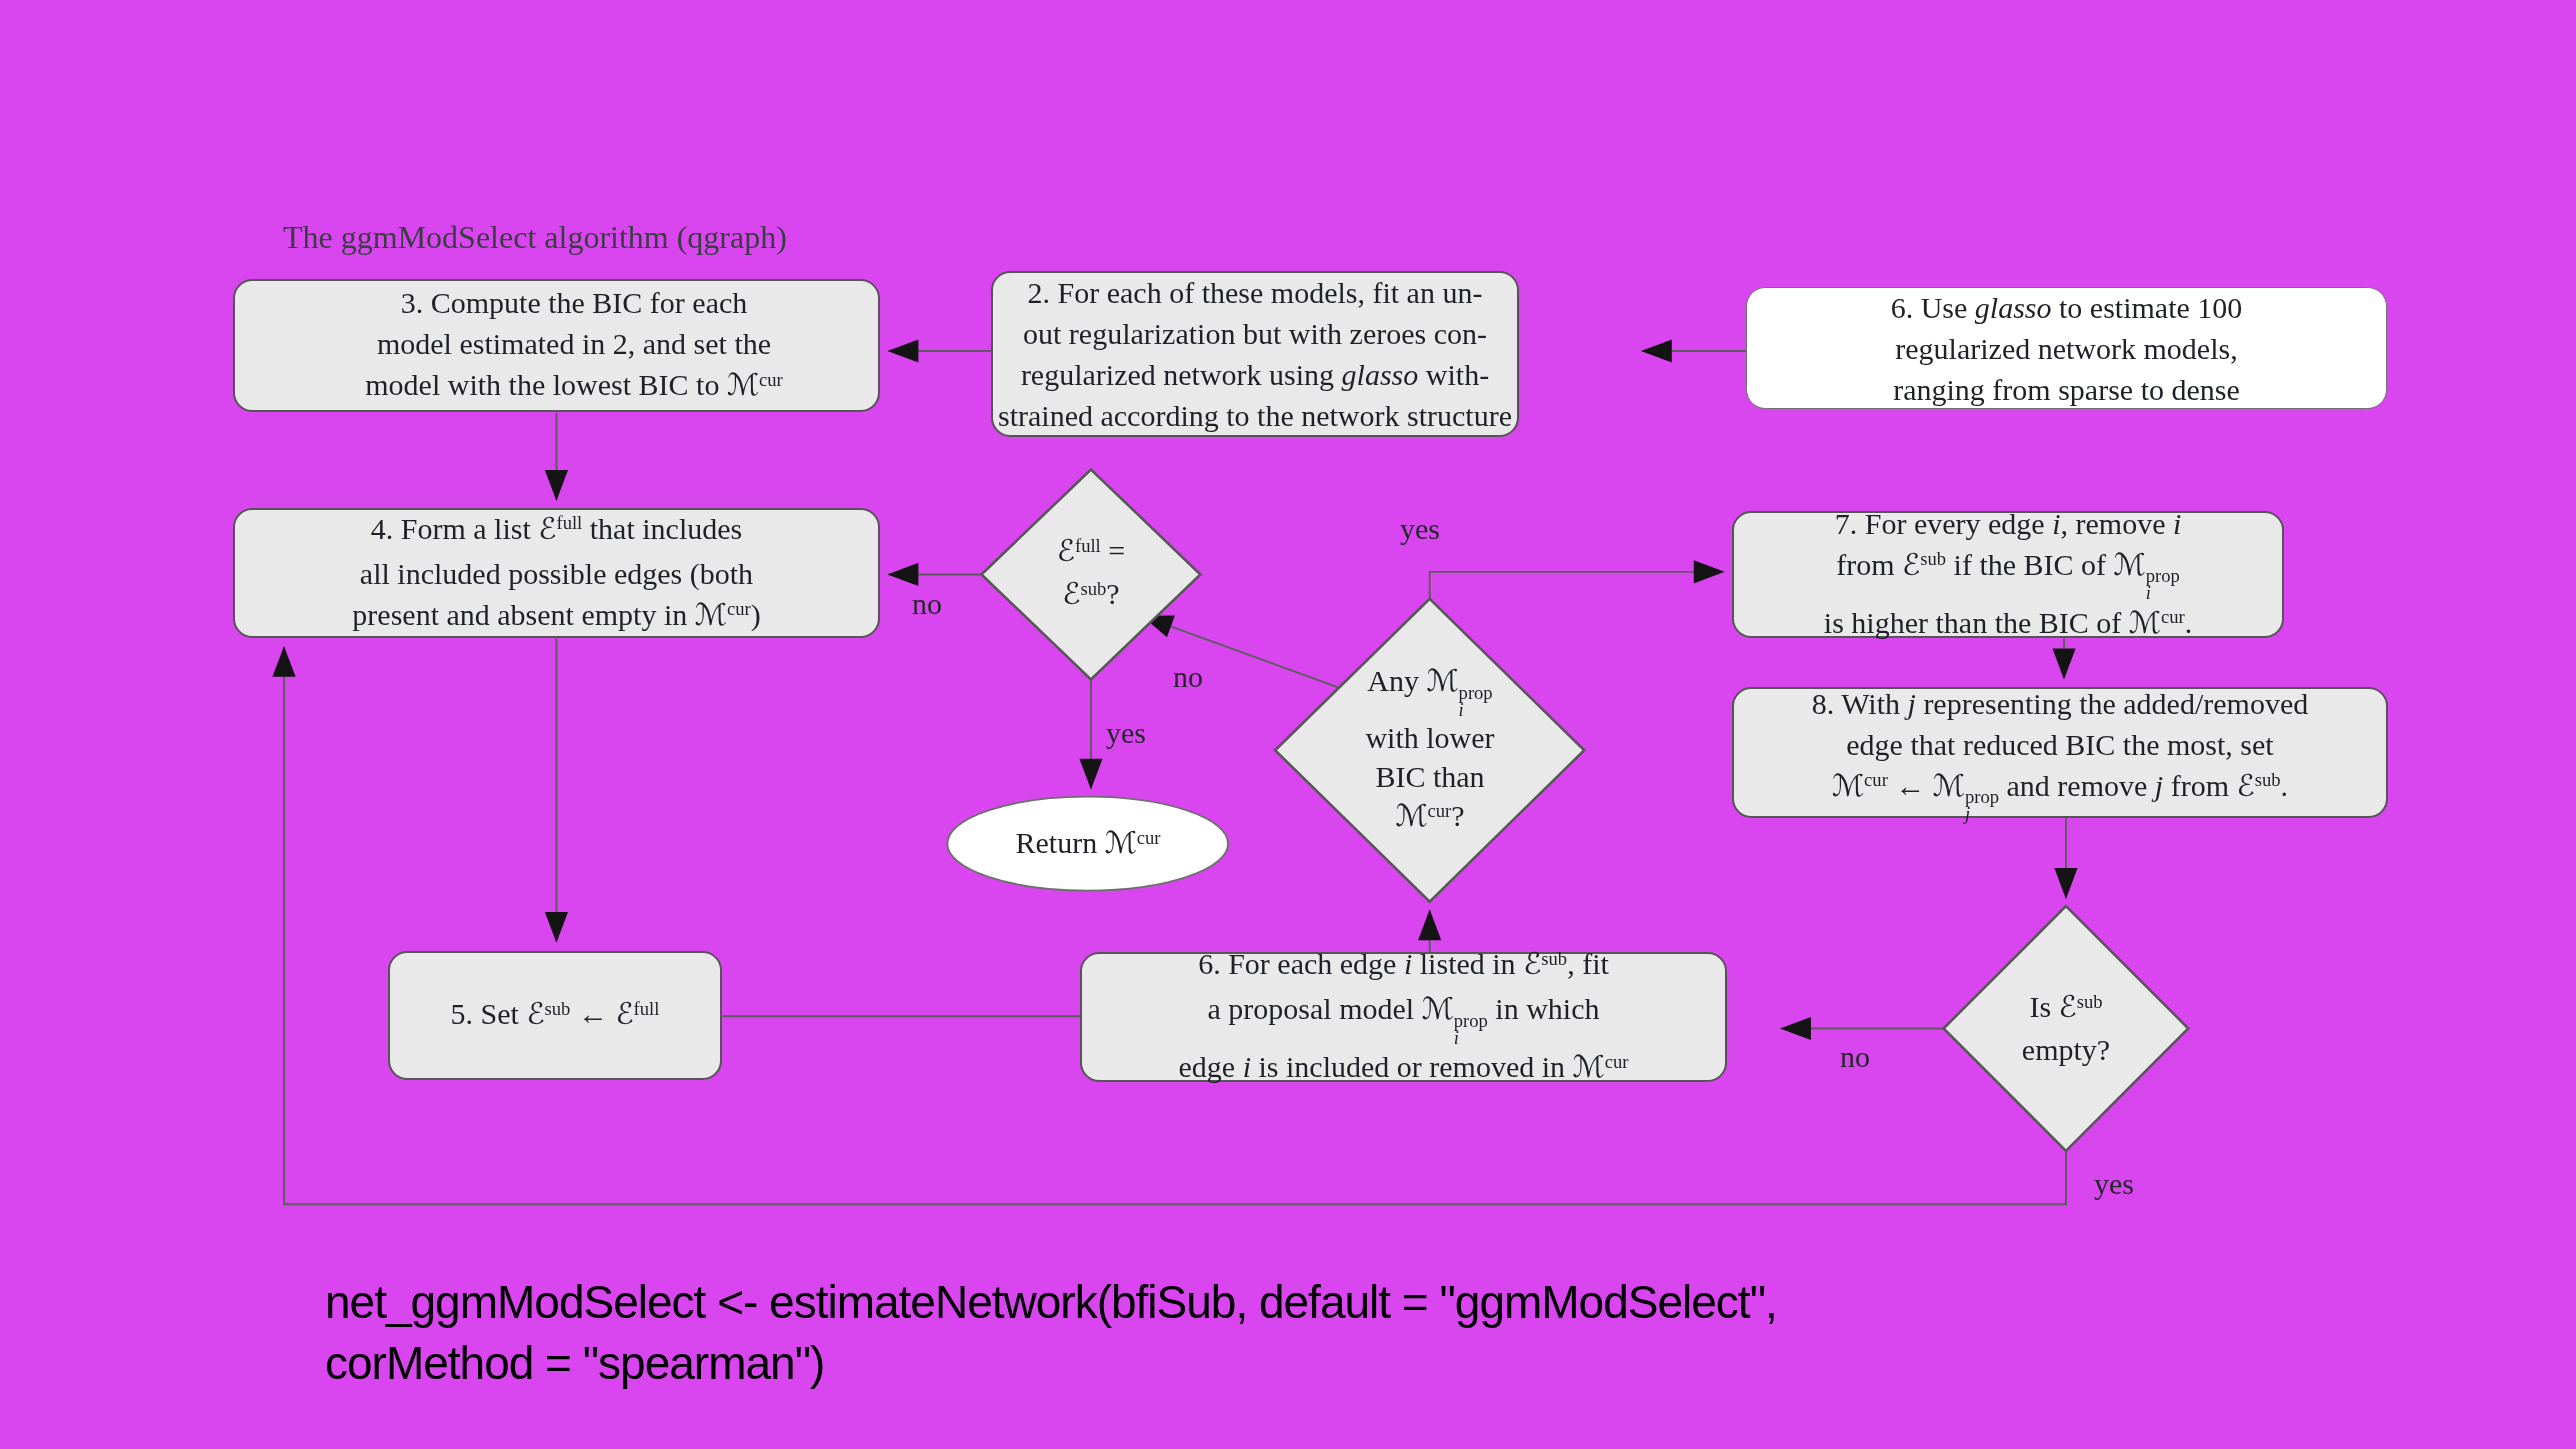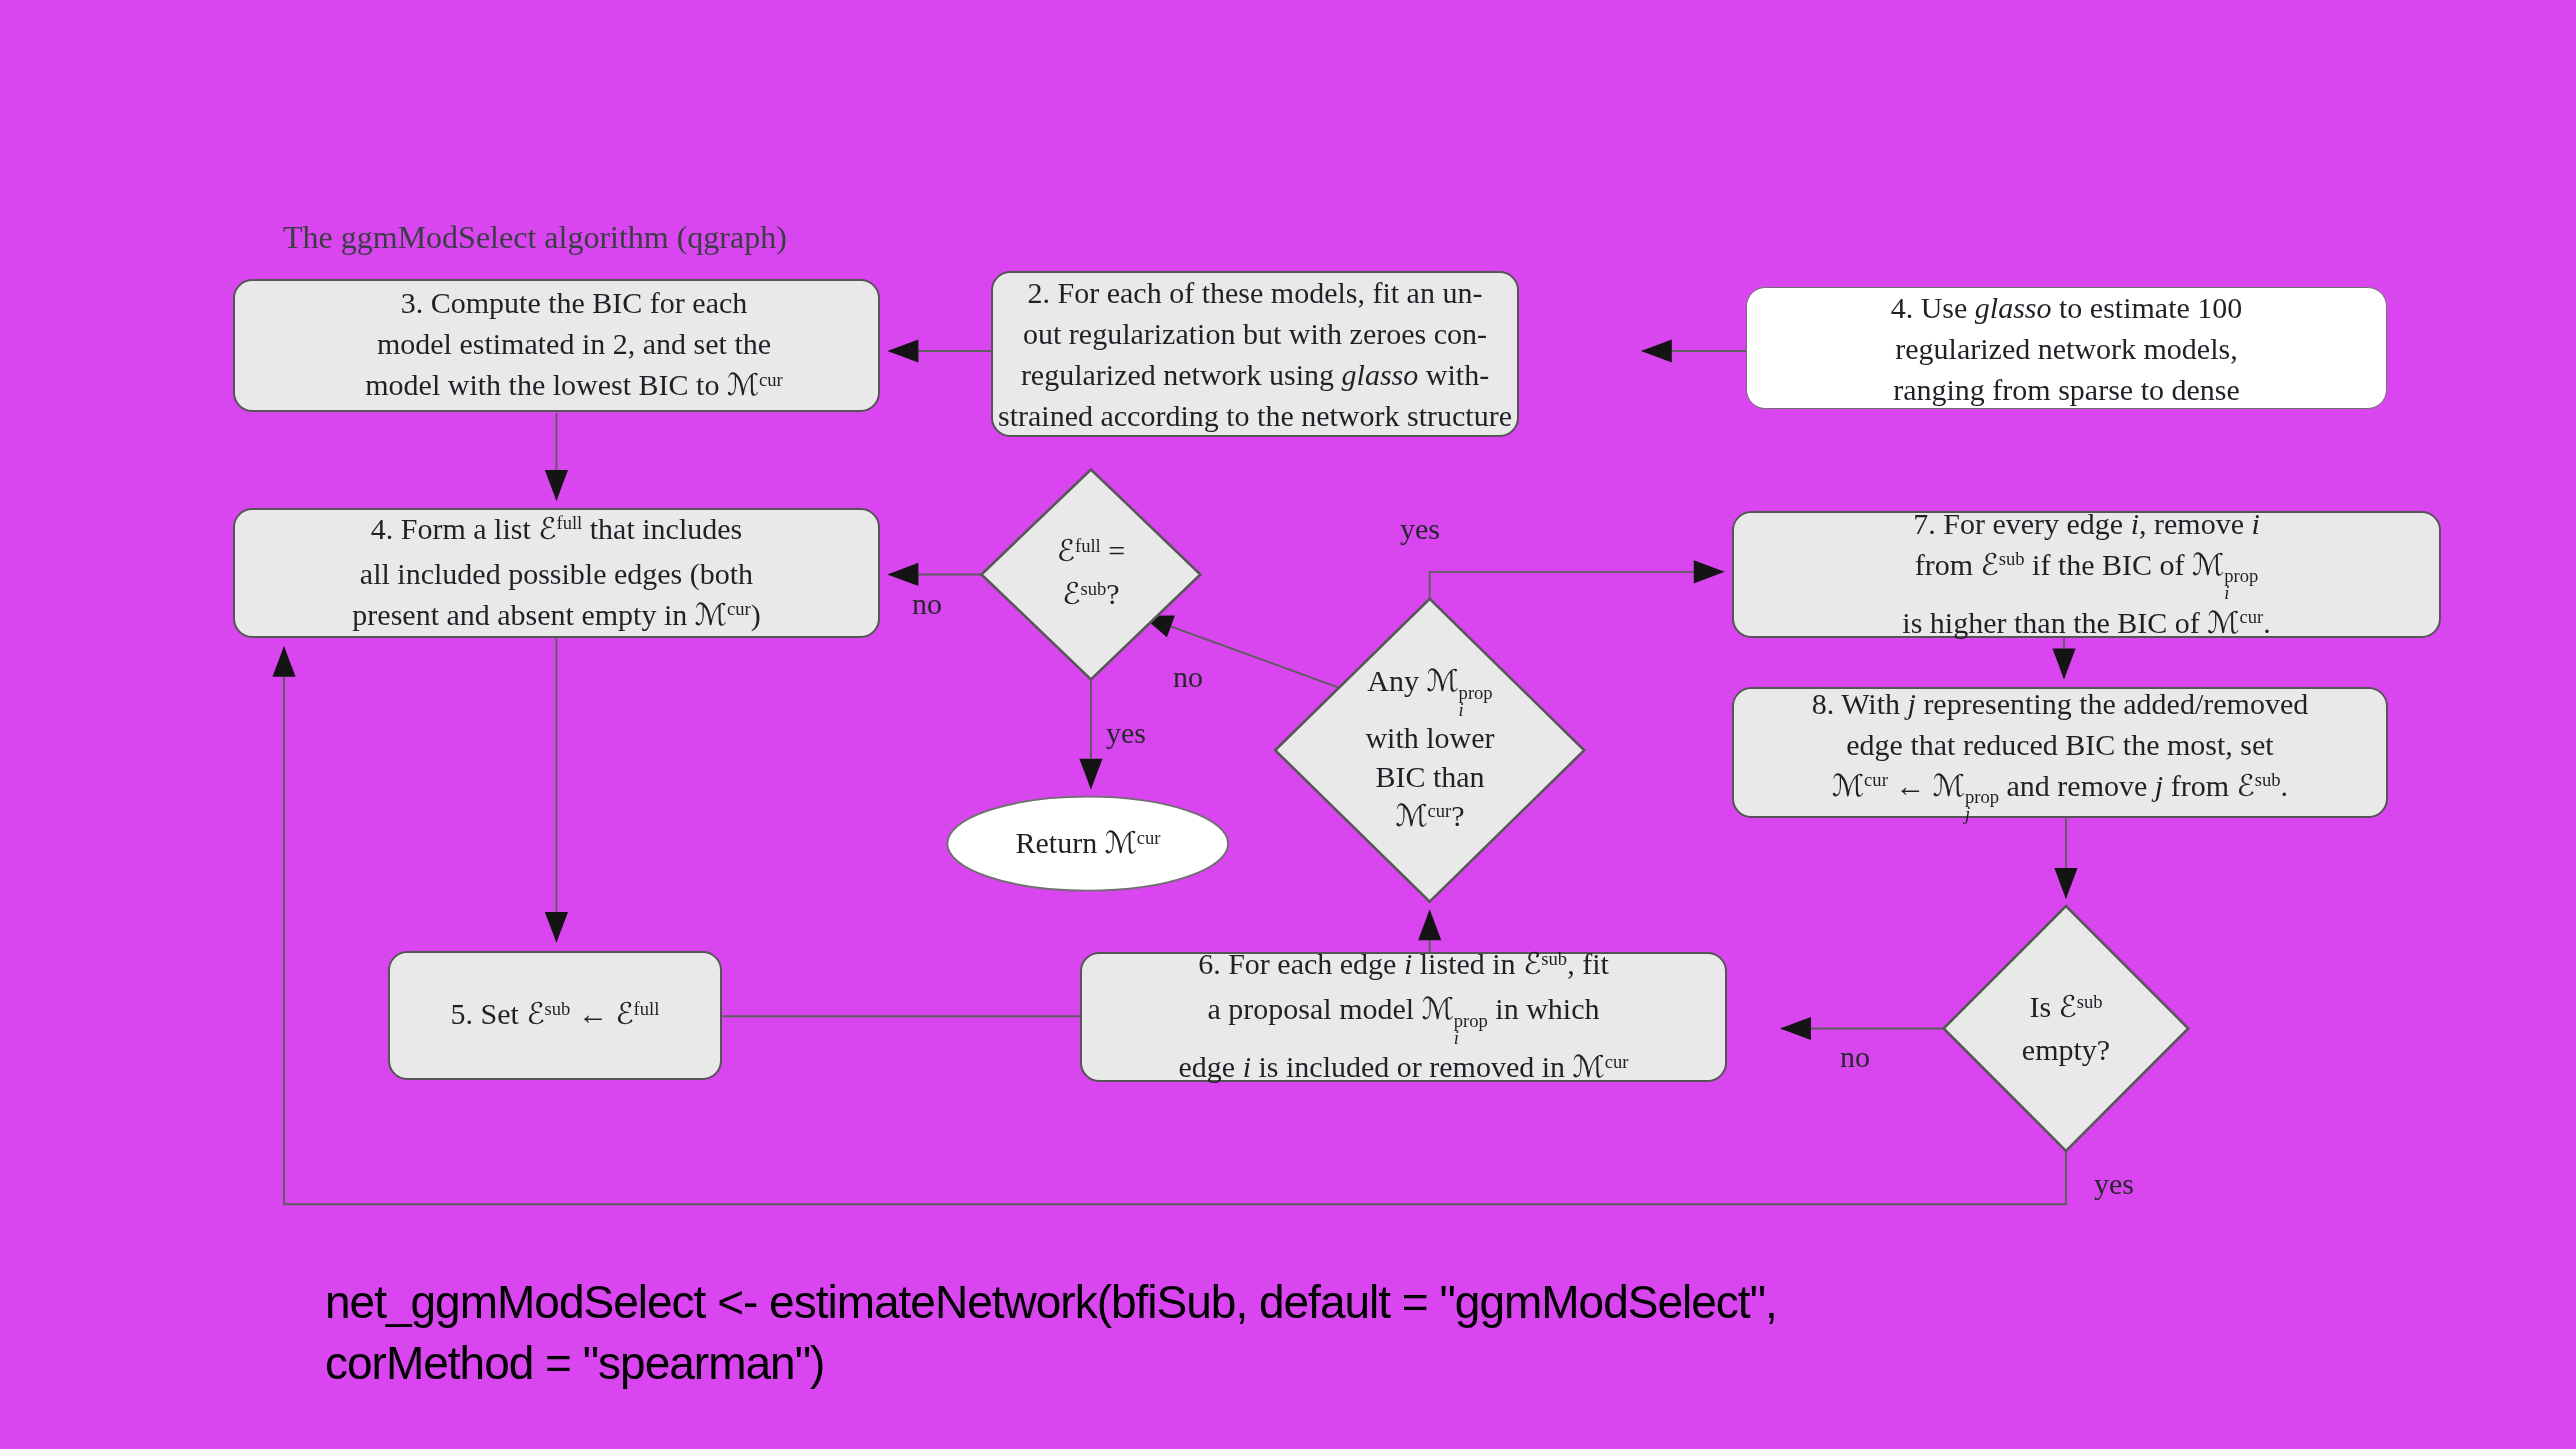--- a/index.html
+++ b/index.html
@@ -76,21 +76,21 @@
     </g>
     <g stroke="#575757" stroke-width="4" fill="#e9e9e9">
       <polygon points="1524,892 1694,729 1864,892 1694,1055"></polygon>
       <polygon points="1980,1165 2220,930 2460,1165 2220,1400"></polygon>
       <polygon points="3018,1597 3208,1407 3398,1597 3208,1787"></polygon>
     </g>
     <ellipse cx="1689" cy="1310" rx="218" ry="73" fill="#ffffff" stroke="#6f6f6f" stroke-width="3"></ellipse>
   </svg>
 
   <div class="node white" style="left:1746px; top:287px; width:641px; height:122px;">
-      <div class="tline"><span class="r-t">4. Use </span><span class="r-i">glasso</span><span class="r-t"> to estimate 100</span></div>
+      <div class="tline"><span class="r-t">6. Use </span><span class="r-i">glasso</span><span class="r-t"> to estimate 100</span></div>
       <div class="tline"><span class="r-t">regularized network models,</span></div>
       <div class="tline"><span class="r-t">ranging from sparse to dense</span></div>
     </div>
 
   <div class="node" style="left:991px; top:271px; width:528px; height:166px;">
       <div class="tline"><span class="r-t">2. For each of these models, fit an un-</span></div>
       <div class="tline"><span class="r-t">out regularization but with zeroes con-</span></div>
       <div class="tline"><span class="r-t">regularized network using </span><span class="r-i">glasso</span><span class="r-t"> with-</span></div>
       <div class="tline"><span class="r-t">strained according to the network structure</span></div>
     </div>
@@ -113,21 +113,21 @@
 
   <div class="node" style="left:1080px; top:952px; width:647px; height:130px;">
       <div class="tline"><span class="r-t">6. For each edge </span><span class="r-i">i</span><span class="r-t"> listed in </span><span class="r-e">ℰ</span><span class="r-sup">sub</span><span class="r-t">, fit</span></div>
       <div class="tline"><span class="r-t">a proposal model </span><span class="r-m">ℳ</span><span class="ss">
           <span class="ssup">prop</span>
           <span class="ssub">i</span>
         </span><span class="r-t"> in which</span></div>
       <div class="tline"><span class="r-t">edge </span><span class="r-i">i</span><span class="r-t"> is included or removed in </span><span class="r-m">ℳ</span><span class="r-sup">cur</span></div>
     </div>
 
-  <div class="node" style="left:1732px; top:511px; width:709px; height:127px;text-align:right;">
+  <div class="node" style="left:1732px; top:511px; width:552px; height:127px;text-align:right;">
       <div class="tline"><span class="r-t">7. For every edge </span><span class="r-i">i</span><span class="r-t">, remove </span><span class="r-i">i</span></div>
       <div class="tline"><span class="r-t">from </span><span class="r-e">ℰ</span><span class="r-sup">sub</span><span class="r-t"> if the BIC of </span><span class="r-m">ℳ</span><span class="ss">
           <span class="ssup">prop</span>
           <span class="ssub">i</span>
         </span></div>
       <div class="tline"><span class="r-t">is higher than the BIC of </span><span class="r-m">ℳ</span><span class="r-sup">cur</span><span class="r-t">.</span></div>
     </div>
 
   <div class="node" style="left:1732px; top:687px; width:656px; height:131px;">
       <div class="tline"><span class="r-t">8. With </span><span class="r-i">j</span><span class="r-t"> representing the added/removed</span></div>

